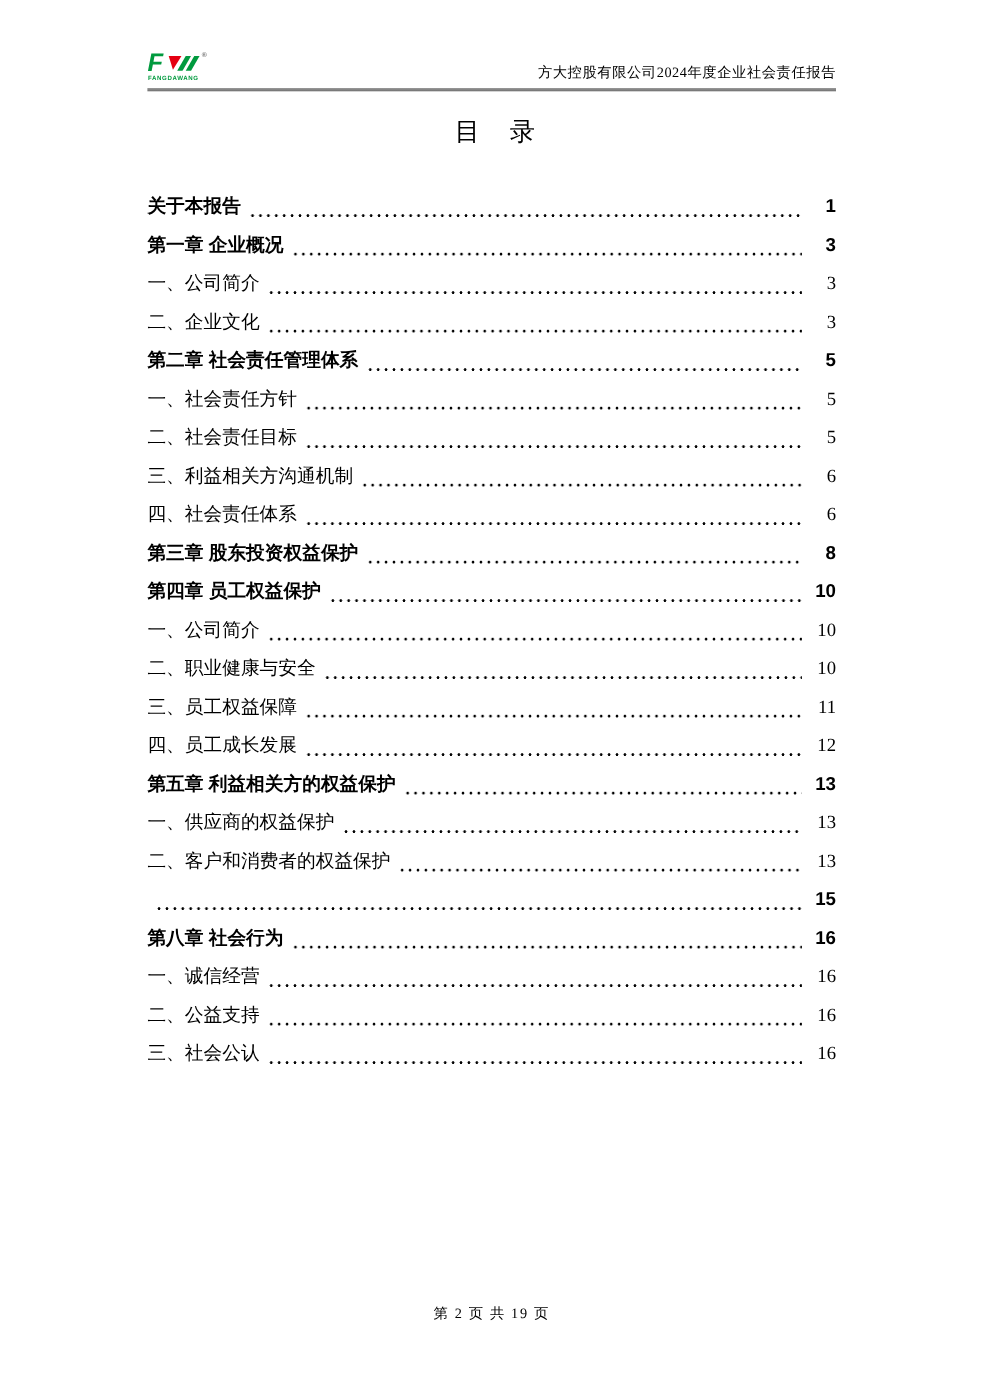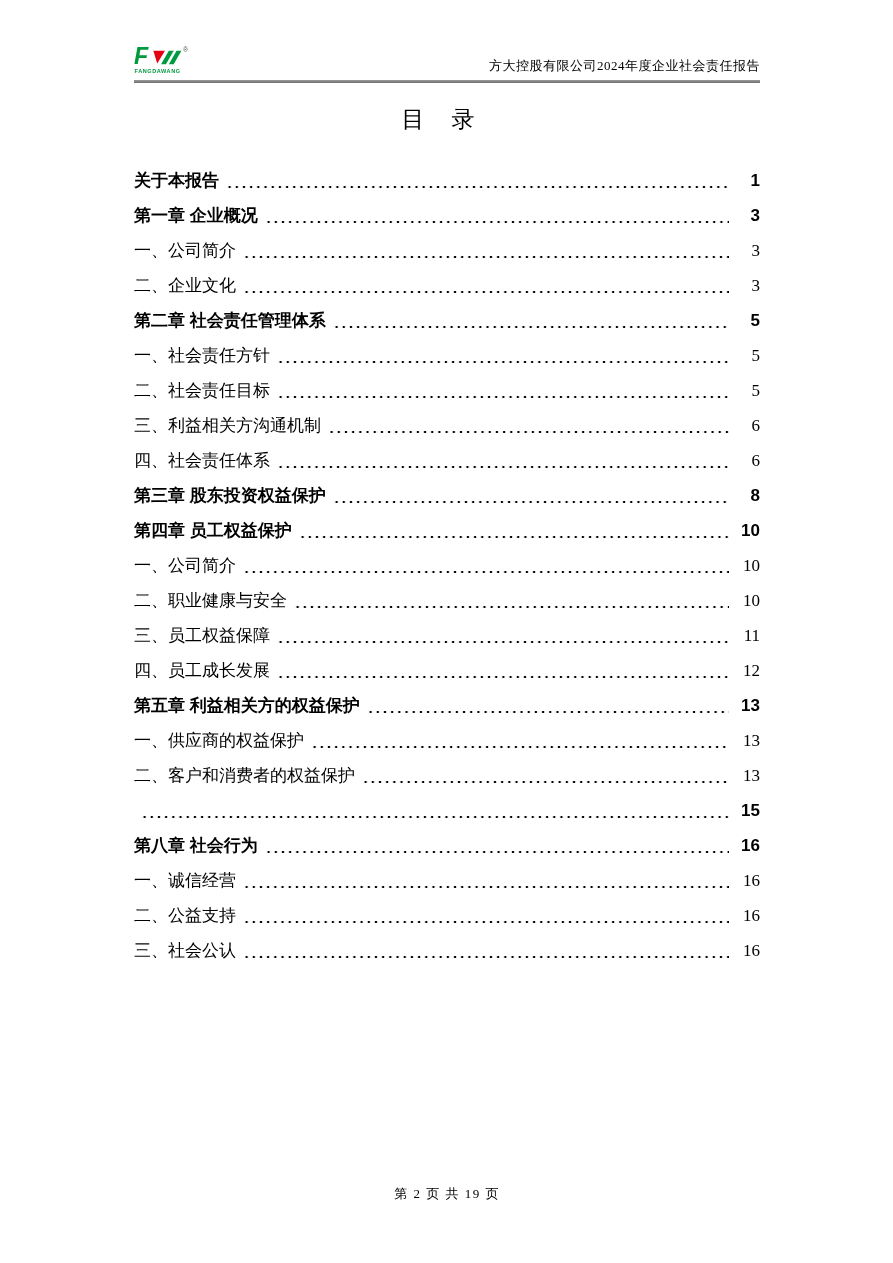--- a/index.html
+++ b/index.html
@@ -26,36 +26,36 @@
   }
   .header-rule {
     margin-top: 4px;
     height: 3px;
     background: linear-gradient(#9a9a9a, #6f6f6f);
   }
 
   
   .toc-title {
     position: absolute;
-    top: 104px; left: 126px; width: 626px;
+    top: 104px; left: 138px; width: 626px;
     text-align: center;
     font-size: 23px;
     font-weight: 400;
     white-space: pre;
     letter-spacing: 2px;
   }
 
   
   .toc {
     position: absolute;
     top: 163px; left: 134px; width: 626px;
   }
   .toc-row {
     display: flex;
-    align-items: center;
+    align-items: flex-end;
     height: 35px;
     font-size: 17px;
     line-height: 20px;
   }
   .toc-row .label { white-space: pre; flex: 0 0 auto; }
   .toc-row.bold { font-weight: 700; font-family: "Liberation Sans", "DejaVu Sans", sans-serif; }
   .toc-row .leader {
     flex: 1 1 auto;
     height: 16px;
     margin: 0 4px 0 7px;

